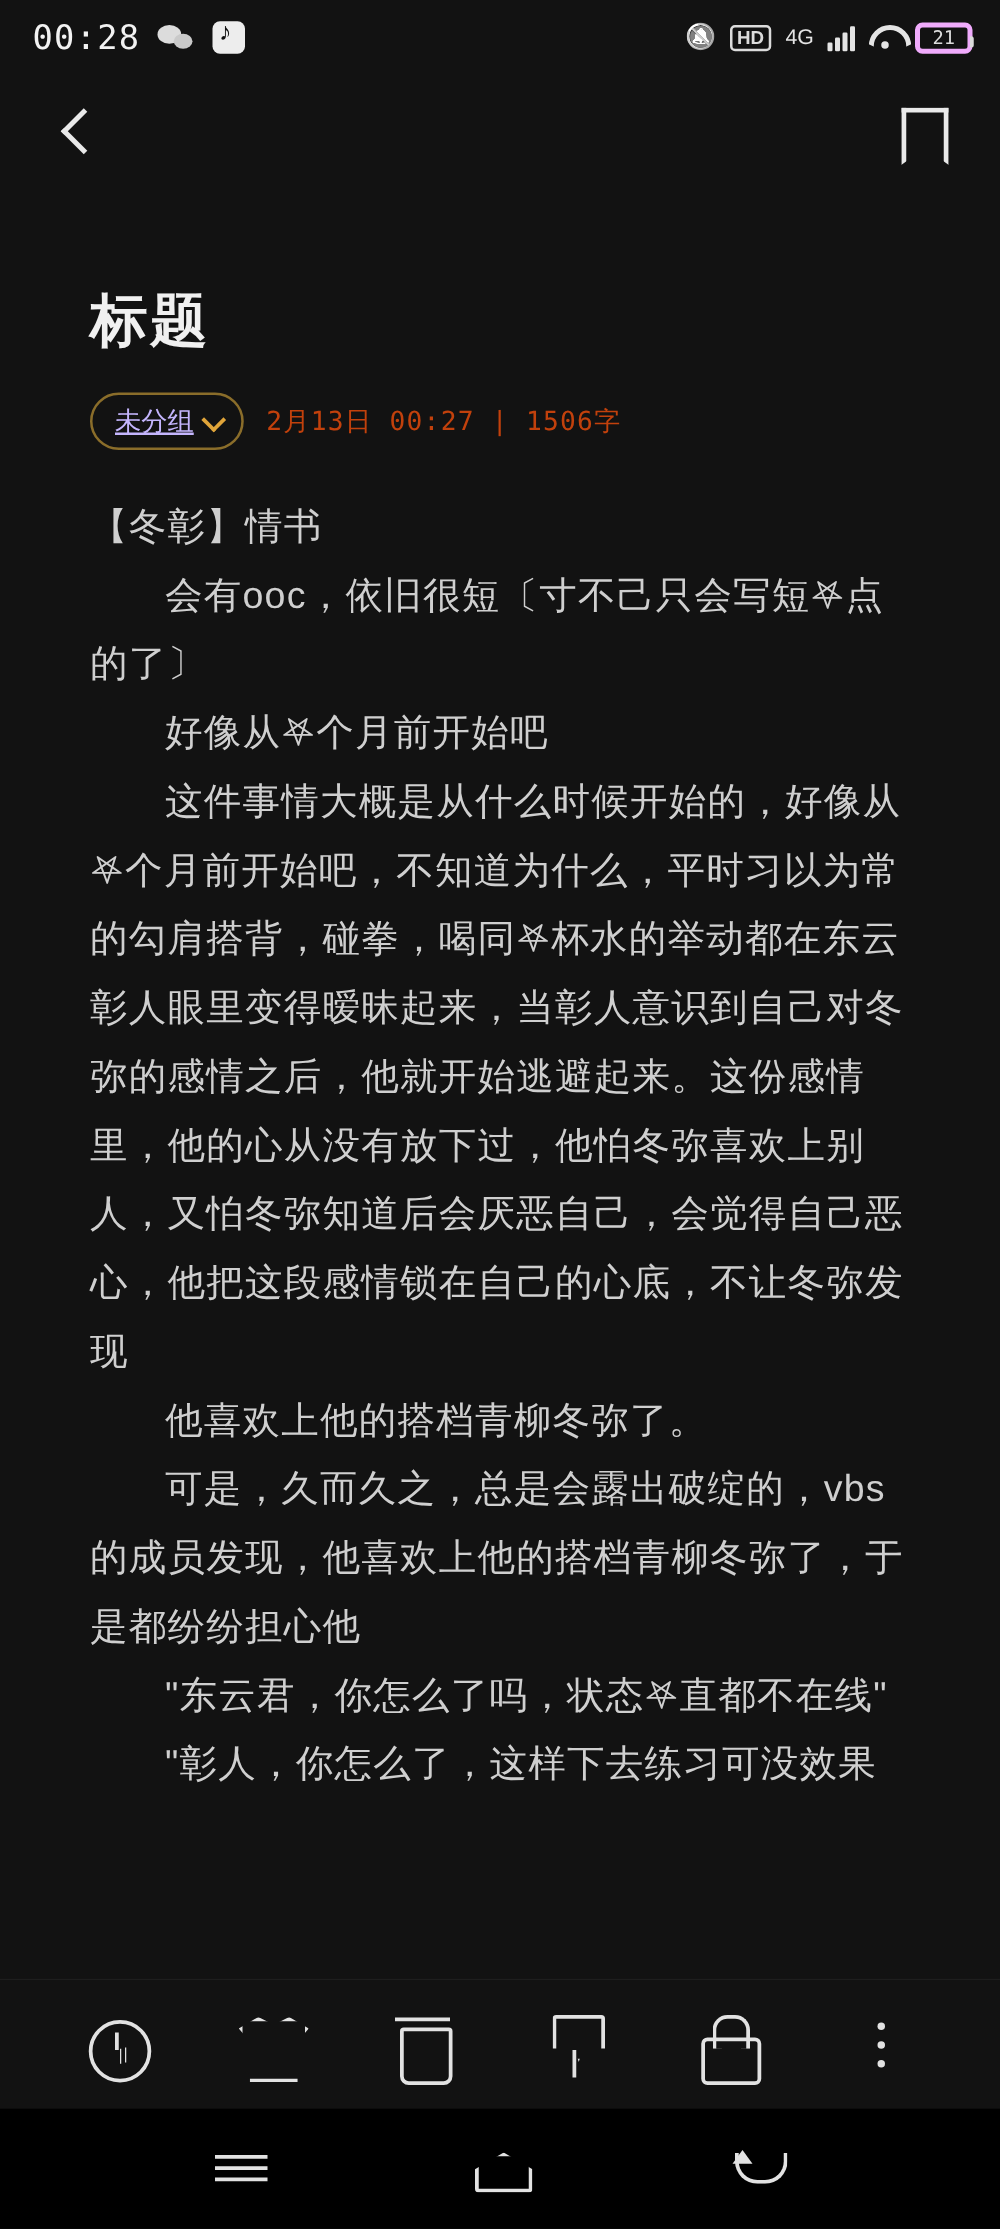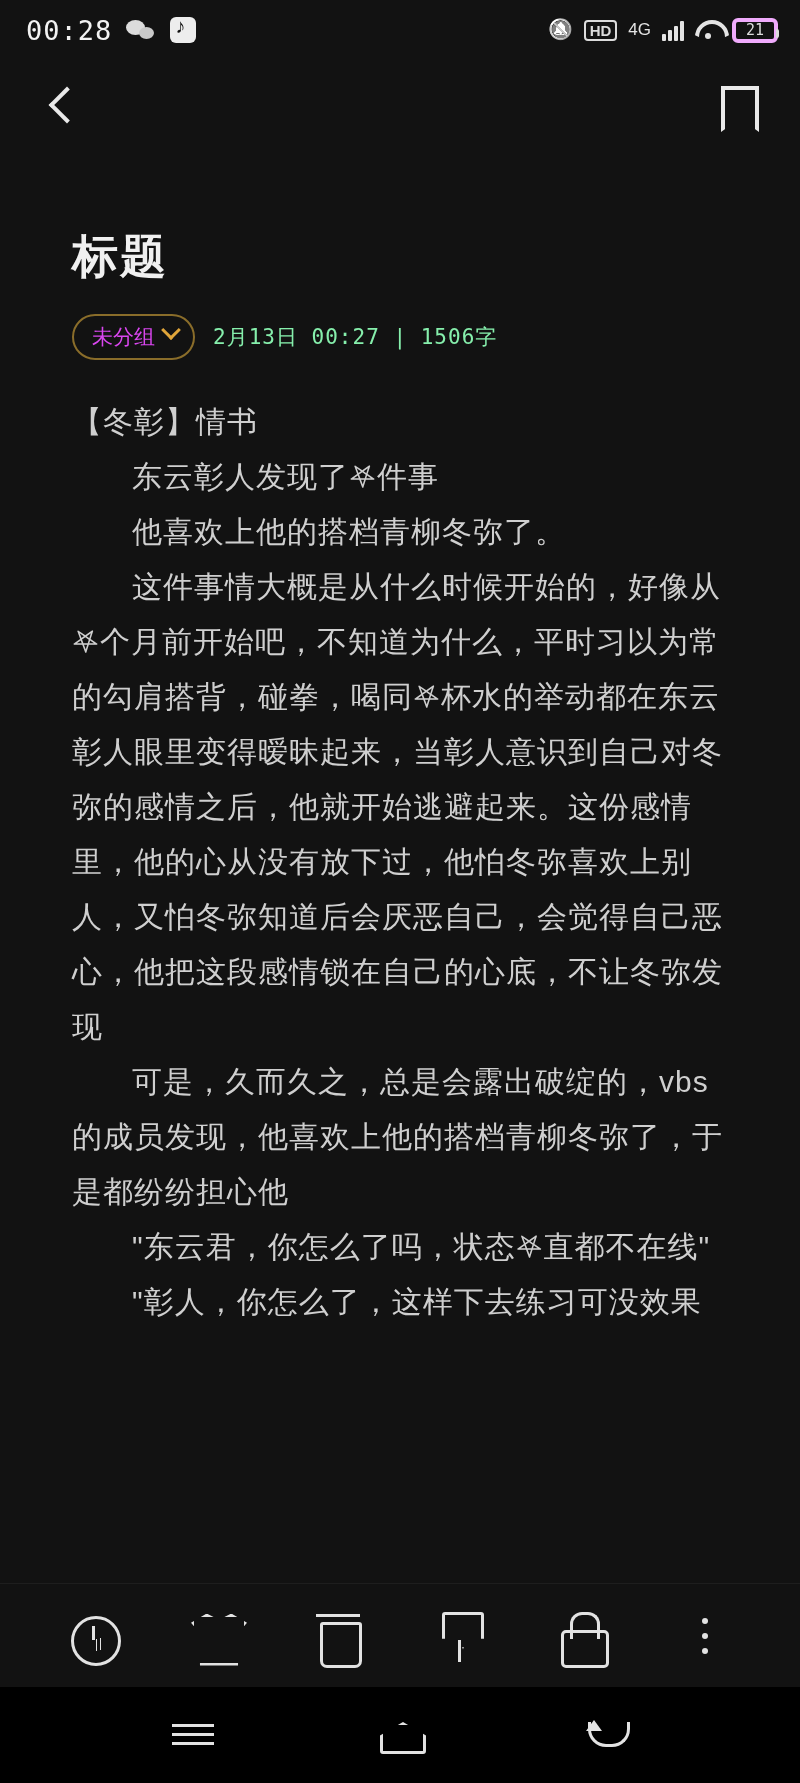--- a/index.html
+++ b/index.html
@@ -197,45 +197,46 @@
     letter-spacing: 2px;
   }
   .meta-row {
     display: flex;
     align-items: center;
     gap: 18px;
     margin-top: 26px;
   }
   .group-chip {
     display: flex;
-    align-items: flex-start;
+    align-items: center;
     gap: 8px;
     border: 2px solid #8a6d2a;
     border-radius: 26px;
     padding: 7px 14px 7px 18px;
-    color: #d946ef;
+    color: #c4b5fd;
     font-size: 21px;
     cursor: pointer;
+    text-decoration: underline;
   }
   .chev {
     width: 16px; height: 16px;
     position: relative;
     display: inline-block;
   }
   .chev::before {
     content: "";
     position: absolute;
     left: 1px; top: 0px;
     width: 11px; height: 11px;
     border-right: 3px solid #e0a53a;
     border-bottom: 3px solid #e0a53a;
     transform: rotate(45deg);
   }
   .meta-text {
-    color: #86efac;
+    color: #c2410c;
     font-size: 21px;
     letter-spacing: 1px;
     font-family: "DejaVu Sans Mono", monospace;
   }
   .note-body {
     margin-top: 34px;
     color: #cfcfcf;
     font-size: 30px;
     line-height: 55px;
     letter-spacing: 1px;
@@ -439,23 +440,24 @@
     <div class="meta-row">
       <div class="group-chip">
         <span>未分组</span>
         <span class="chev"></span>
       </div>
       <span class="meta-text">2月13日 00:27  |  1506字</span>
     </div>
 
     <div class="note-body">
       <p>【冬彰】情书</p>
-      <p class="ind">东云彰人发现了𖤐件事</p>
+      <p class="ind">会有ooc，依旧很短〔寸不己只会写短𖤐点的了〕</p>
+      <p class="ind">好像从𖤐个月前开始吧</p>
+      <p class="ind">这件事情大概是从什么时候开始的，好像从𖤐个月前开始吧，不知道为什么，平时习以为常的勾肩搭背，碰拳，喝同𖤐杯水的举动都在东云彰人眼里变得暧昧起来，当彰人意识到自己对冬弥的感情之后，他就开始逃避起来。这份感情里，他的心从没有放下过，他怕冬弥喜欢上别人，又怕冬弥知道后会厌恶自己，会觉得自己恶心，他把这段感情锁在自己的心底，不让冬弥发现</p>
       <p class="ind">他喜欢上他的搭档青柳冬弥了。</p>
-      <p class="ind">这件事情大概是从什么时候开始的，好像从𖤐个月前开始吧，不知道为什么，平时习以为常的勾肩搭背，碰拳，喝同𖤐杯水的举动都在东云彰人眼里变得暧昧起来，当彰人意识到自己对冬弥的感情之后，他就开始逃避起来。这份感情里，他的心从没有放下过，他怕冬弥喜欢上别人，又怕冬弥知道后会厌恶自己，会觉得自己恶心，他把这段感情锁在自己的心底，不让冬弥发现</p>
       <p class="ind">可是，久而久之，总是会露出破绽的，vbs的成员发现，他喜欢上他的搭档青柳冬弥了，于是都纷纷担心他</p>
       <p class="ind">"东云君，你怎么了吗，状态𖤐直都不在线"</p>
       <p class="ind">"彰人，你怎么了，这样下去练习可没效果</p>
     </div>
   </div>
 
   <div class="toolbar">
     <div class="tool ic-alarm"></div>
     <div class="tool ic-shirt"></div>
     <div class="tool ic-trash"></div>

